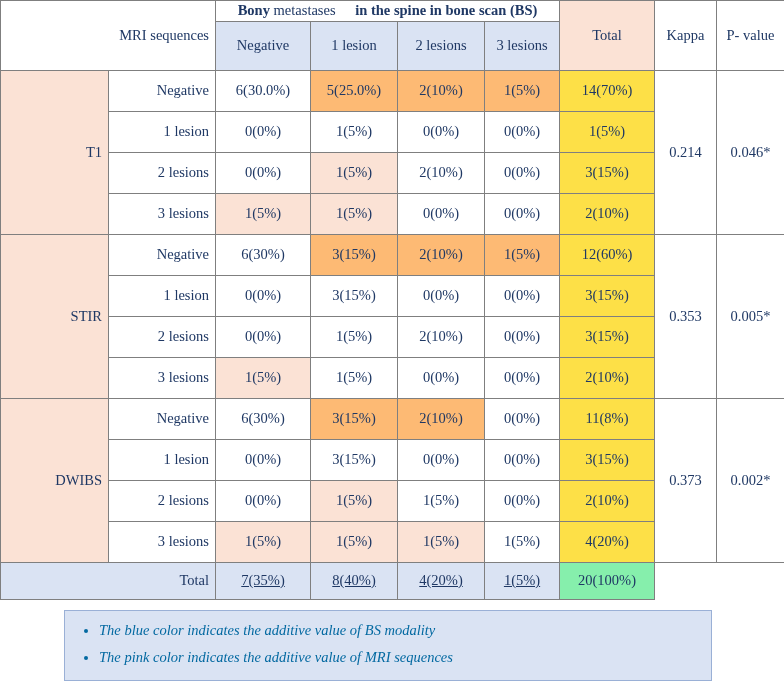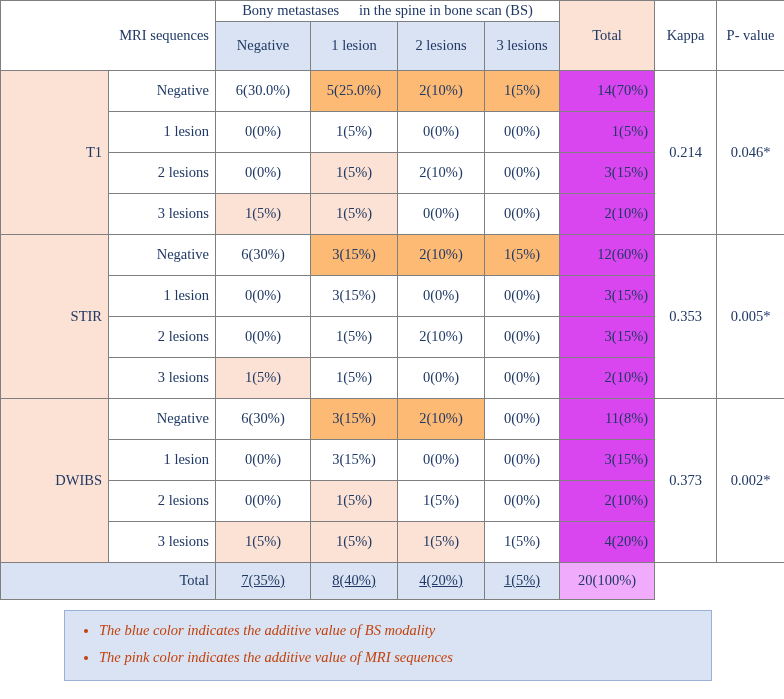--- a/index.html
+++ b/index.html
@@ -45,22 +45,22 @@
     background: #ffffff;
     vertical-align: middle;
   }
   .hdr-bs {
     text-align: center;
     background: #ffffff;
     font-size: 15px;
     line-height: 1.35;
     padding: 4px 8px;
   }
-  .hdr-bs .b1 { font-weight: normal; }
-  .hdr-bs .b2 { font-weight: normal; margin-left: 16px; }
+  .hdr-bs .b1 { font-weight: bold; }
+  .hdr-bs .b2 { font-weight: bold; margin-left: 16px; }
   .hdr-total {
     text-align: center;
     background: #fbe2d5;
     font-weight: normal;
     font-size: 15px;
   }
   .hdr-plain {
     text-align: center;
     background: #ffffff;
     font-size: 15px;
@@ -88,63 +88,63 @@
     padding-right: 8px;
   }
   .cell {
     text-align: center;
     height: 40px;
     background: #ffffff;
   }
   .blue { background: #fdba74; }
   .pink { background: #fbe2d5; }
   .totalcol {
-    text-align: right;
-    background: #d946ef;
+    text-align: center;
+    background: #fde047;
   }
   .statcol {
     text-align: center;
     background: #ffffff;
     vertical-align: middle;
   }
   .totalrow-label {
     text-align: right;
     background: #dae3f3;
     padding-right: 8px;
     font-size: 14.5px;
   }
   .totalrow-cell {
     text-align: center;
     background: #dae3f3;
     height: 36px;
     text-decoration: underline;
   }
   .totalrow-total {
     text-align: center;
-    background: #f0abfc;
+    background: #86efac;
   }
   .nb { border: none !important; background: #ffffff; }
 
   .legend {
     margin-top: 10px;
     margin-left: 64px;
     width: 648px;
     background: #dae3f3;
     border: 1px solid #9ab0d6;
     box-sizing: border-box;
     padding: 6px 10px 8px 10px;
   }
   .legend ul {
     margin: 0;
     padding-left: 24px;
   }
   .legend li {
     font-style: italic;
     font-size: 14.5px;
-    color: #c2410c;
+    color: #0369a1;
     line-height: 1.9;
     font-family: "Liberation Serif", serif;
   }
 </style>
 </head>
 <body>
 
 <table class="main">
   <colgroup>
     <col class="c0">

